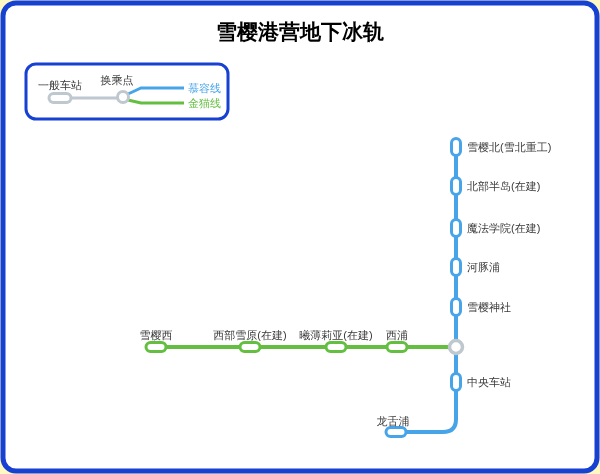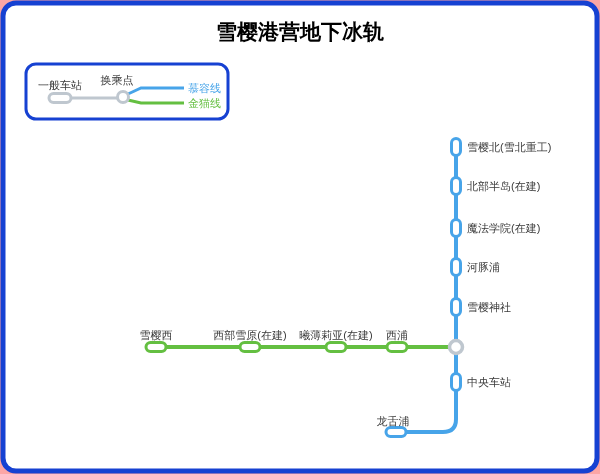--- a/index.html
+++ b/index.html
@@ -1,16 +1,16 @@
 <!DOCTYPE html>
 <html><head>
 <meta charset="utf-8">
 <style>
   html,body{margin:0;padding:0;background:#fff;}
-  .page{position:relative;width:600px;height:474px;background:#fca5a5;overflow:hidden;
+  .page{position:relative;width:600px;height:474px;background:#fef9c3;overflow:hidden;
         font-family:"Liberation Sans",sans-serif;}
   svg{display:block;}
   .title-text{font-family:"DejaVu Serif",serif;font-weight:bold;font-size:21px;fill:#000;}
   .stn-label{font-size:11px;fill:#3a3a3a;}
   .legend-label{font-size:11px;fill:#3a3a3a;}
   .line-name{font-size:11px;font-weight:normal;}
 </style>
 </head>
 <body>
 

